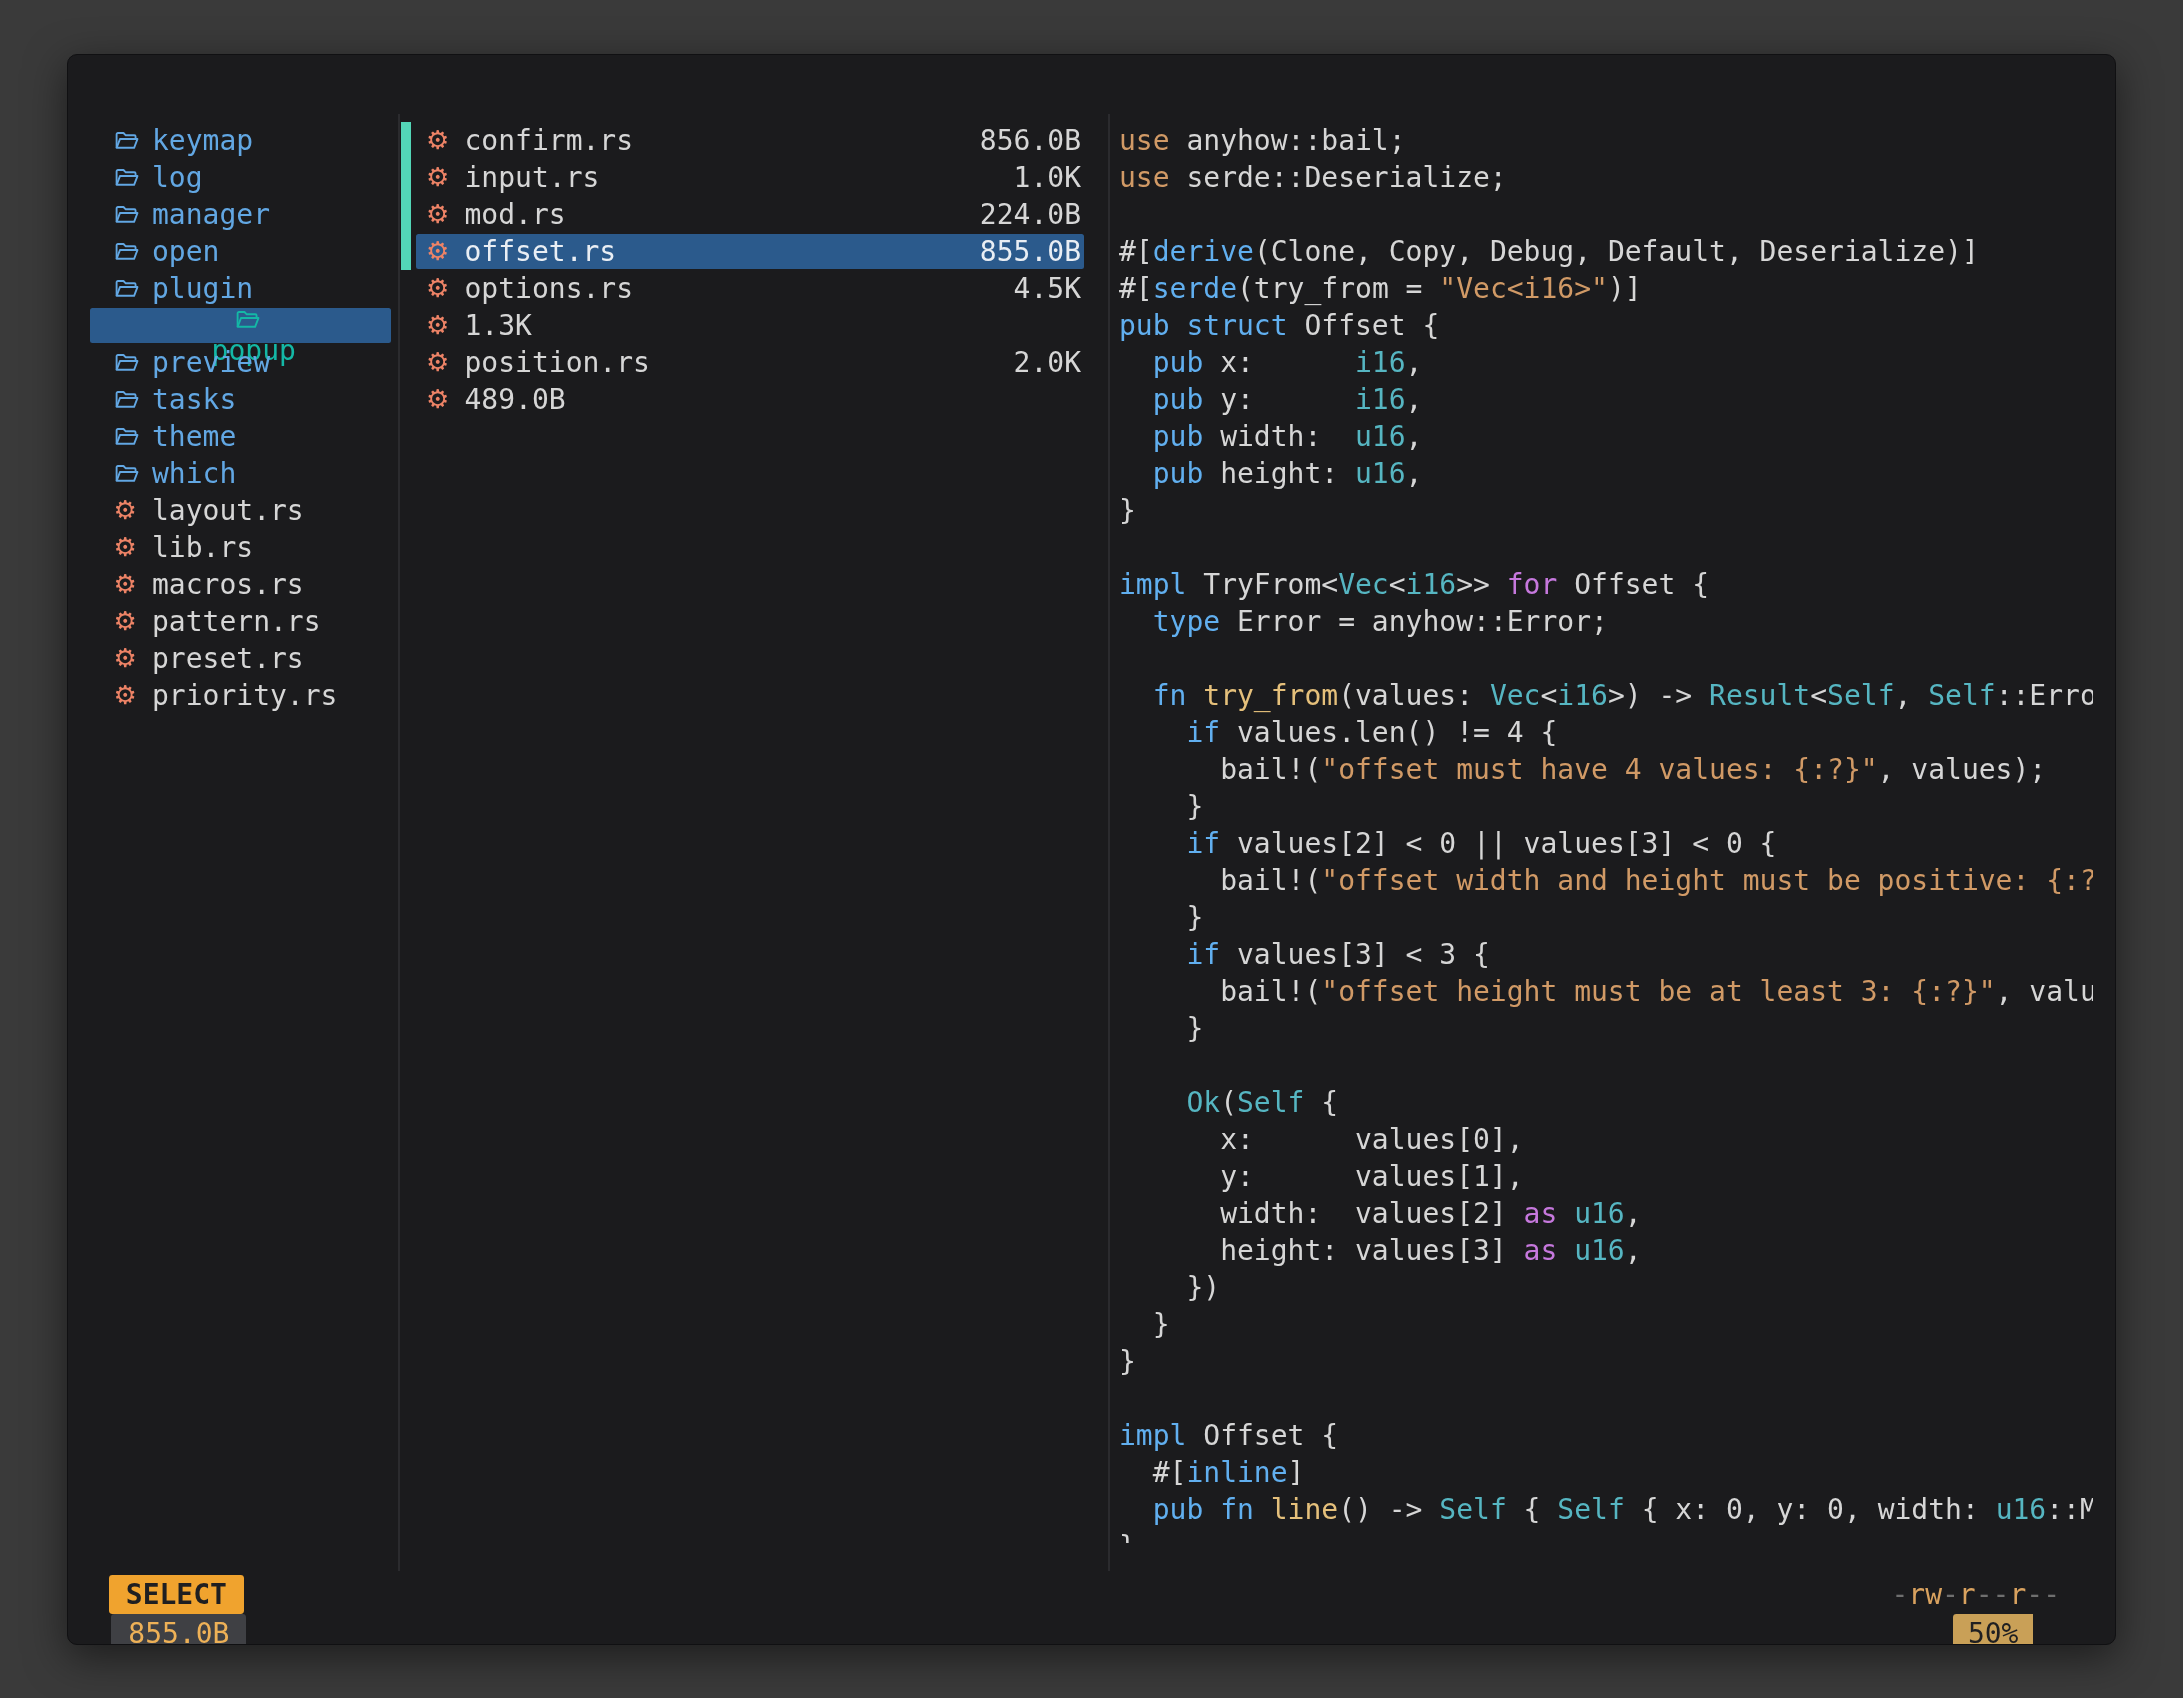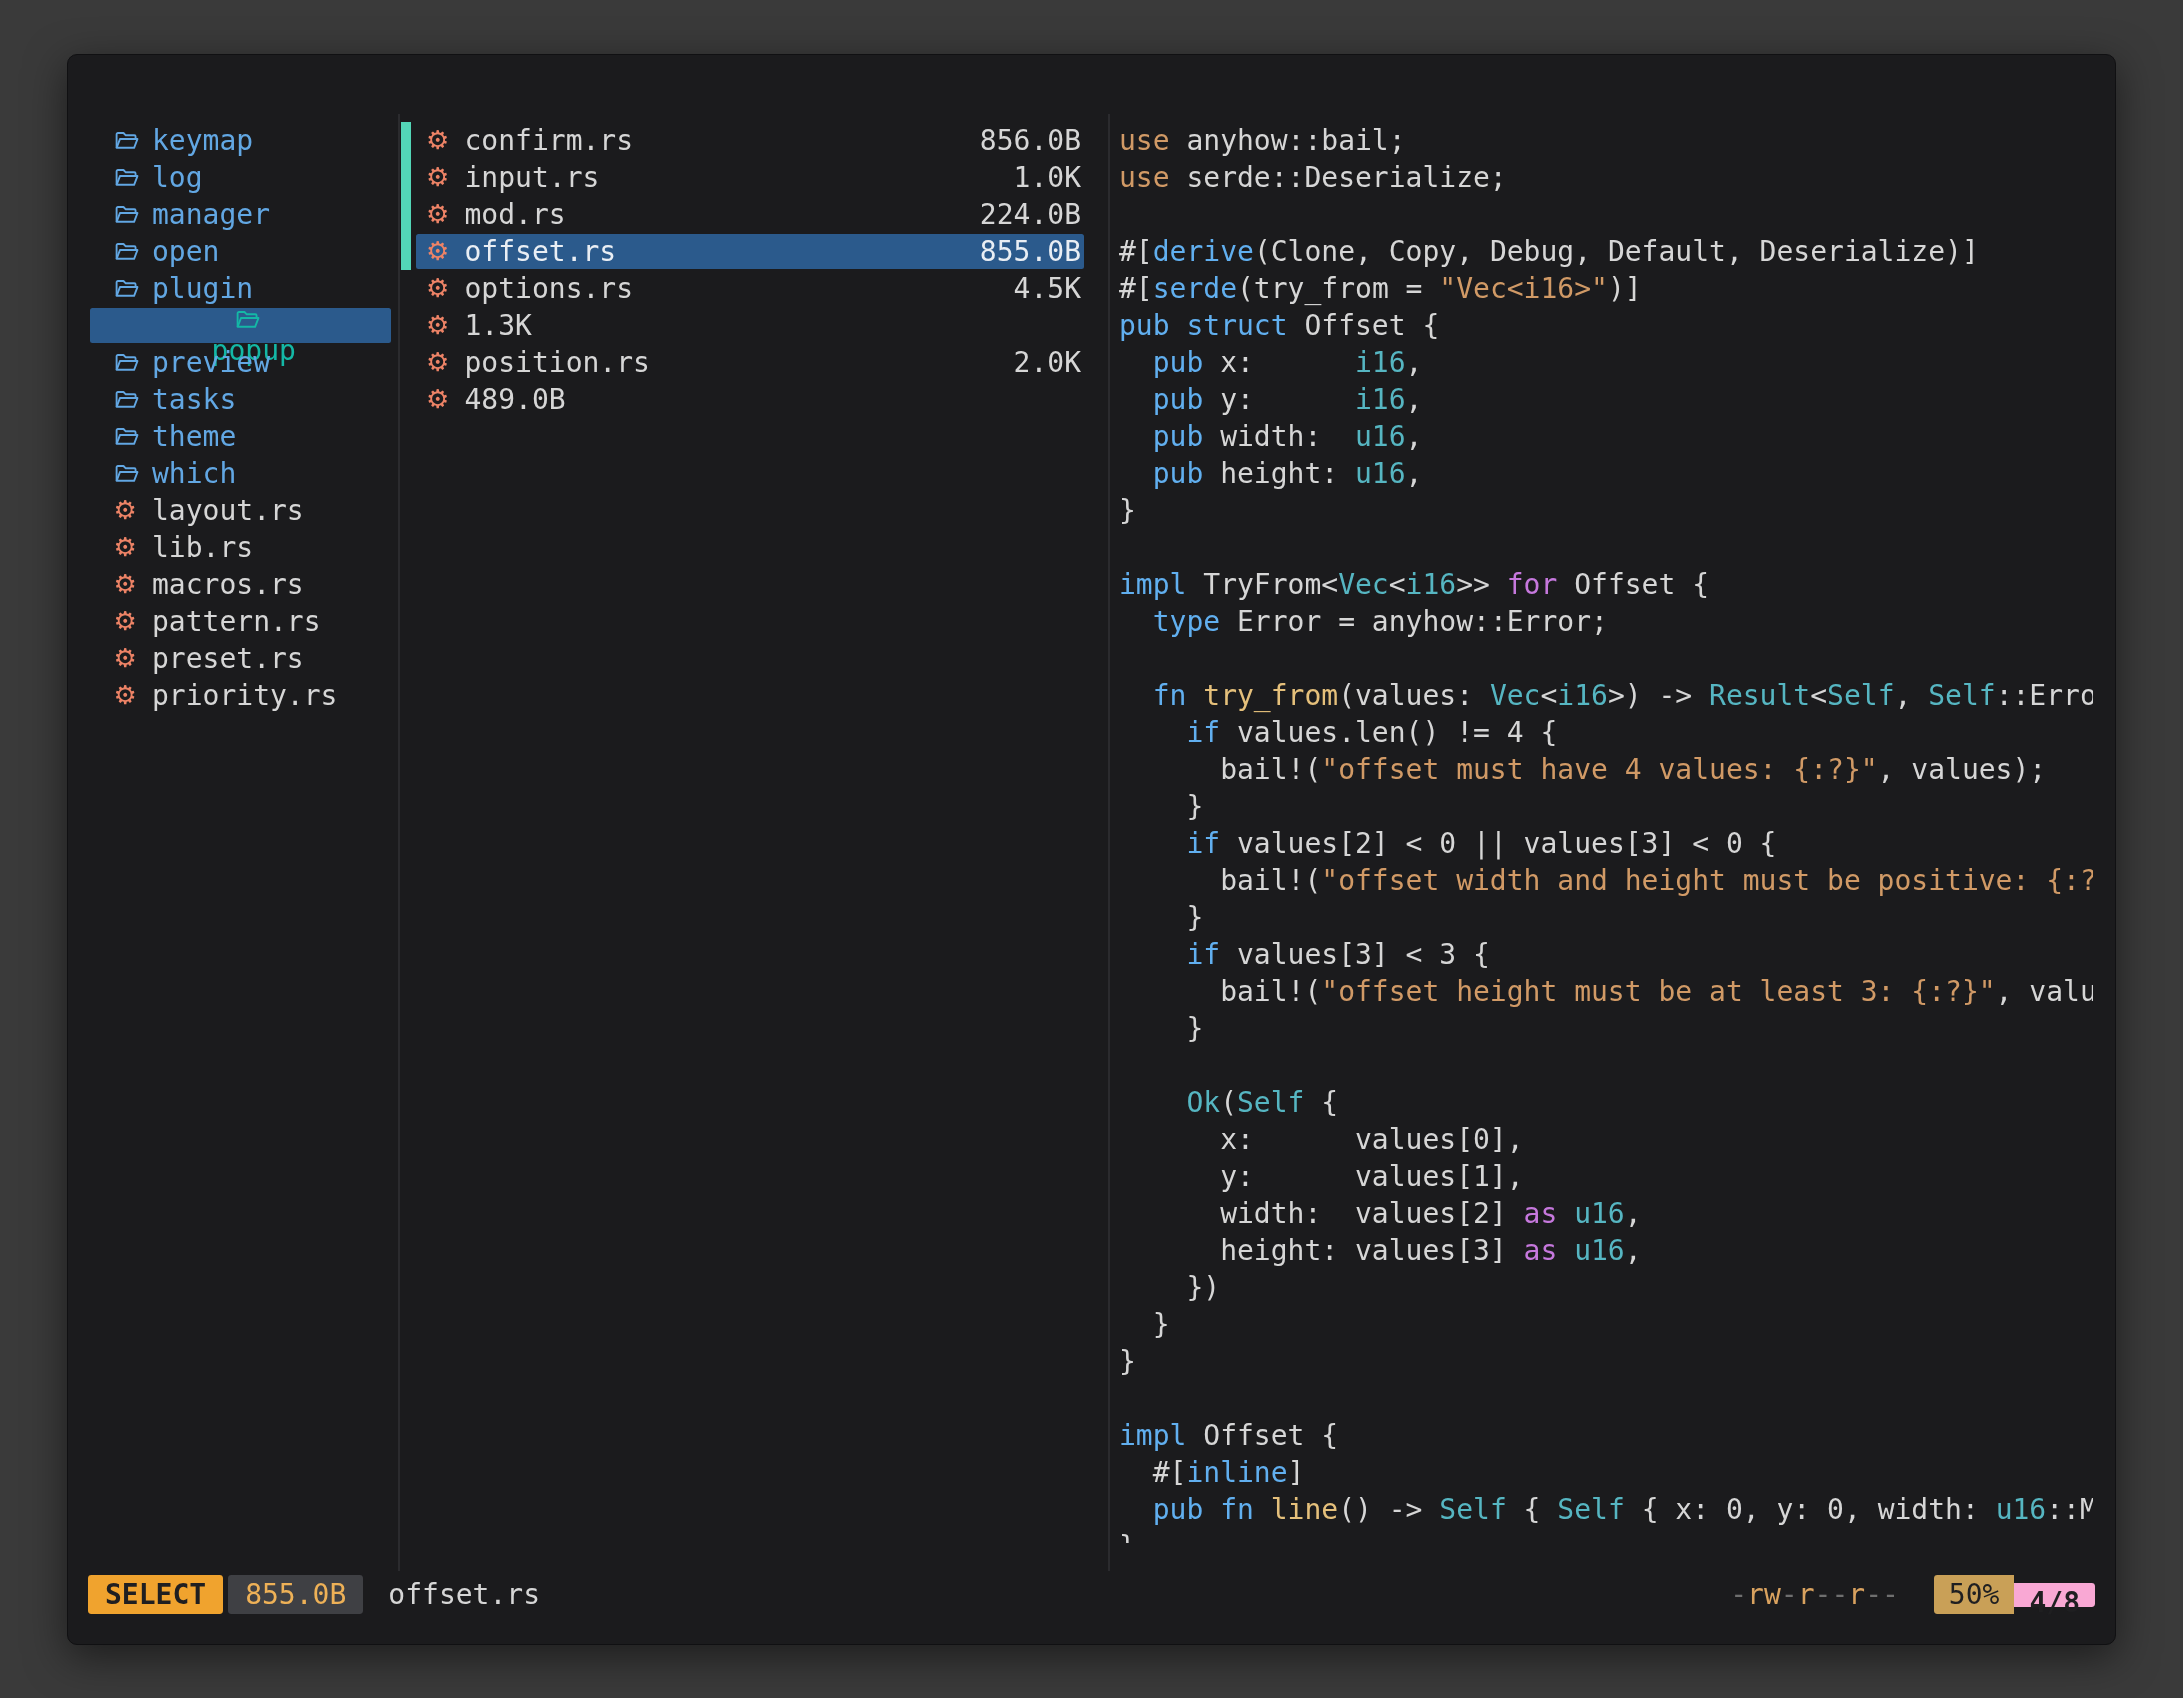--- a/index.html
+++ b/index.html
@@ -71,21 +71,21 @@
   .c-m { color:#c678dd; }
   .c-s { color:#d19a66; }
   .c-y { color:#e5c07b; }
 
   
   .statusbar {
     position:absolute; left:20px; right:20px; top:1520px; height:39px;
     display:flex; justify-content:space-between; align-items:center;
     font-size:28px; line-height:39px; white-space:pre;
   }
-  .sb-left, .sb-right { display:flex; align-items:center; height:39px; }
+  .sb-left, .sb-right { display:flex; align-items:center; height:39px;flex-direction:column; }
   .sb-mode {
     background:#f0a32e; color:#1f1f21; font-weight:bold;
     padding:0 17px; height:39px; border-radius:3.4px;
   }
   .sb-size {
     background:#3f4044; color:#eeb157;
     padding:0 17px; height:39px; margin-left:5px; border-radius:3.4px;
   }
   .sb-name { color:#d6d6d6; margin-left:25px; }
   .sb-perm { margin-right:35px; }

